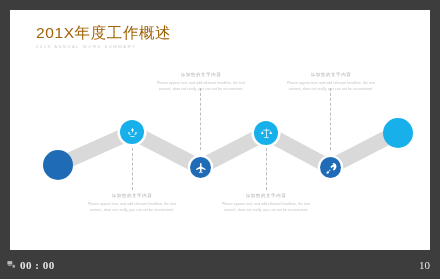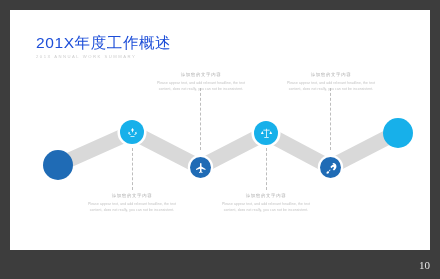--- a/index.html
+++ b/index.html
@@ -13,22 +13,22 @@
 
   
   #slide{
     position:absolute;left:10px;top:10px;width:420px;height:240px;
     background:#ffffff;overflow:hidden;
   }
 
   
   #title-group{position:absolute;left:26px;top:14px;}
   #slide-title{
-    font-size:15.5px;color:#1d4ed8;letter-spacing:.6px;
-    font-weight:400;line-height:1.1;white-space:nowrap;margin-top:10px;
+    font-size:15.5px;color:#a16207;letter-spacing:.6px;
+    font-weight:400;line-height:1.1;white-space:nowrap;
   }
   #slide-subtitle{
     margin-top:3px;font-size:4.2px;color:#cdcdcd;letter-spacing:1.5px;
     white-space:nowrap;
   }
 
   
   #zigzag{position:absolute;left:0;top:0;width:420px;height:240px;}
 
   
@@ -149,16 +149,24 @@
     </div>
 
     <div class="tblock" style="left:205px;top:183px;width:102px;">
       <div class="th">添加您的文字内容</div>
       <div class="tb">Please appear text, and add relevant headline, the text content, does not really, you can not be inconsistent.</div>
     </div>
 
   </div>
 
   <div id="statusbar">
+    <div id="timer-wrap">
+      <svg id="timer-icon" viewBox="0 0 24 24">
+        <rect x="1" y="3" width="13" height="9" fill="#d0d0d0"></rect>
+        <rect x="3" y="13" width="9" height="2" fill="#d0d0d0"></rect>
+        <path fill="#d0d0d0" d="M18 11.5l1.5 3.2 3.5.4-2.6 2.4.7 3.5-3.1-1.7-3.1 1.7.7-3.5-2.6-2.4 3.5-.4z"></path>
+      </svg>
+      <span id="timer-text">00 : 00</span>
+    </div>
     <div id="page-num">10</div>
   </div>
 
 </div>
 
 </body></html>

